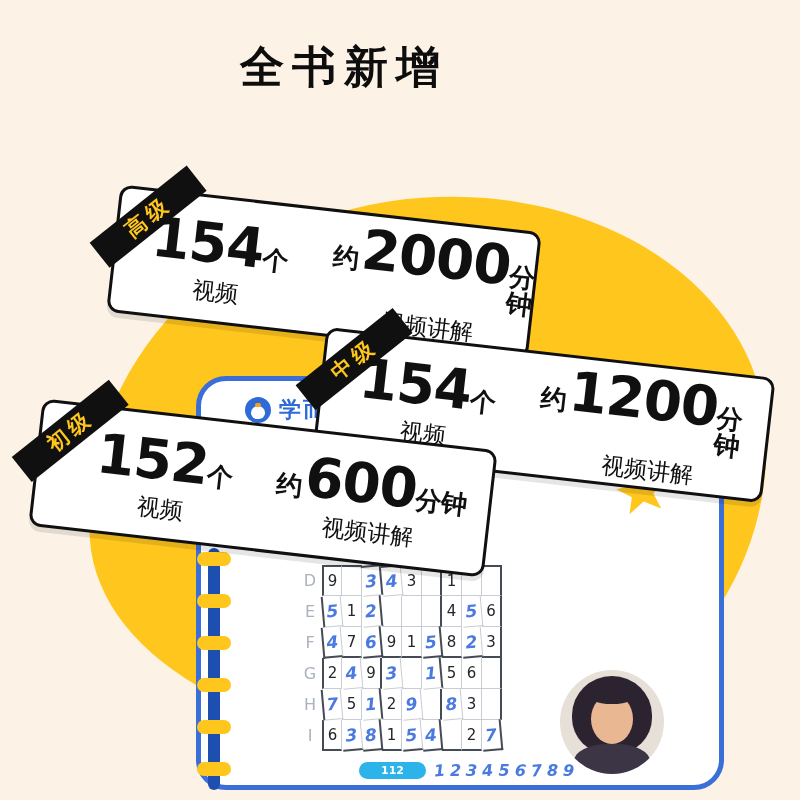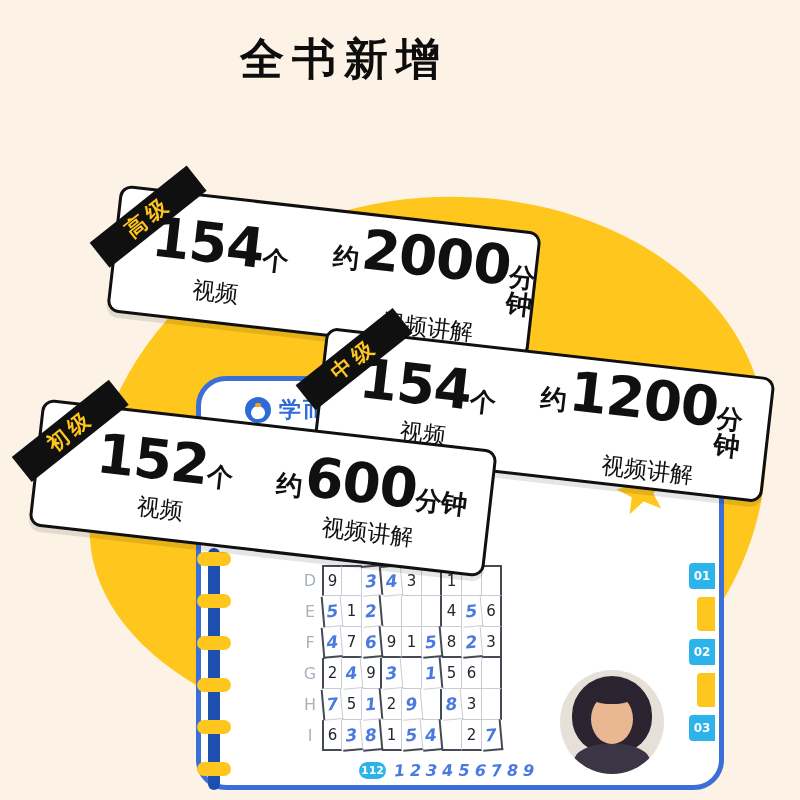--- a/index.html
+++ b/index.html
@@ -1,21 +1,21 @@
 <!DOCTYPE html>
 <html><head>
 <meta charset="utf-8">
 <style>
   html,body{margin:0;padding:0;}
   body{width:800px;height:800px;overflow:hidden;background:#fcf3e6;
        font-family:"DejaVu Sans","Liberation Sans",sans-serif;}
   .stage{position:relative;width:800px;height:800px;overflow:hidden;}
 
   
-  .title-wrap{position:absolute;top:30px;left:0;width:688px;text-align:center;z-index:6;}
+  .title-wrap{position:absolute;top:38px;left:0;width:688px;text-align:center;z-index:6;}
   .t1{font-size:44px;font-weight:bold;color:#0d0d0d;letter-spacing:8px;}
   .t2{font-size:55px;font-weight:bold;color:#0d0d0d;letter-spacing:3px;margin-top:12px;
       -webkit-text-stroke:1.3px #0d0d0d;}
 
   
   .blob{position:absolute;left:86px;top:198px;width:682px;height:548px;background:#ffc61e;
         border-radius:52% 48% 44% 56% / 58% 46% 54% 42%;transform:rotate(-4deg);z-index:1;}
 
   
   .tablet{position:absolute;left:196px;top:376px;width:528px;height:414px;background:#fff;
@@ -35,21 +35,21 @@
                background:#fff;}
   .cell{display:flex;align-items:center;justify-content:center;box-sizing:border-box;font-size:15px;color:#23262b;}
   .cell.hand{color:#4a7ae0;font-style:italic;font-weight:bold;font-size:17px;}
 
   .bookmarks{position:absolute;right:4px;top:182px;display:flex;flex-direction:column;align-items:flex-end;gap:8px;}
   .bm-num{width:26px;height:26px;background:#2bb3ea;color:#fff;font-size:12px;font-weight:bold;
           display:flex;align-items:center;justify-content:center;border-radius:4px 0 0 4px;}
   .bm-yellow{width:18px;height:34px;background:#ffc61e;border-radius:4px 0 0 4px;}
 
   .answer-strip{position:absolute;left:158px;top:380px;display:flex;align-items:center;gap:8px;}
-  .strip-badge{background:#2bb3ea;color:#fff;font-size:11px;font-weight:bold;padding:2px 2px;border-radius:9px;}
+  .strip-badge{background:#2bb3ea;color:#fff;font-size:11px;font-weight:bold;padding:2px 22px;border-radius:9px;}
   .answer-digits{display:flex;gap:5px;color:#4a7ae0;font-style:italic;font-weight:bold;font-size:16px;}
 
   .photo{position:absolute;left:359px;top:289px;width:104px;height:104px;border-radius:50%;
          overflow:hidden;background:#e6e0d8;}
   .photo .hair{position:absolute;top:6px;left:12px;width:80px;height:78px;background:#2b2430;
                border-radius:50% 50% 46% 46%;}
   .photo .face{position:absolute;top:24px;left:31px;width:42px;height:50px;background:#e9b893;border-radius:50%;}
   .photo .bangs{position:absolute;top:12px;left:24px;width:56px;height:22px;background:#2b2430;border-radius:50%;}
   .photo .body{position:absolute;bottom:-8px;left:14px;width:76px;height:38px;background:#3c3546;
                border-radius:45% 45% 0 0;}
@@ -159,27 +159,20 @@
         <div class="cell hand" style="border-right: 1px solid rgb(201, 204, 212); border-bottom: 2px solid rgb(69, 75, 85); transform: rotate(-5deg);">3</div>
         <div class="cell hand" style="border-right: 2px solid rgb(69, 75, 85); border-bottom: 2px solid rgb(69, 75, 85); transform: rotate(-5deg);">8</div>
         <div class="cell" style="border-right: 1px solid rgb(201, 204, 212); border-bottom: 2px solid rgb(69, 75, 85);">1</div>
         <div class="cell hand" style="border-right: 1px solid rgb(201, 204, 212); border-bottom: 2px solid rgb(69, 75, 85); transform: rotate(-5deg);">5</div>
         <div class="cell hand" style="border-right: 2px solid rgb(69, 75, 85); border-bottom: 2px solid rgb(69, 75, 85); transform: rotate(-5deg);">4</div>
         <div class="cell" style="border-right: 1px solid rgb(201, 204, 212); border-bottom: 2px solid rgb(69, 75, 85);"></div>
         <div class="cell" style="border-right: 1px solid rgb(201, 204, 212); border-bottom: 2px solid rgb(69, 75, 85);">2</div>
         <div class="cell hand" style="border-right: 2px solid rgb(69, 75, 85); border-bottom: 2px solid rgb(69, 75, 85); transform: rotate(-5deg);">7</div>
       </div>
 
-    <div class="bookmarks">
-        <div class="bm-num">01</div>
-        <div class="bm-yellow"></div>
-        <div class="bm-num">02</div>
-        <div class="bm-yellow"></div>
-        <div class="bm-num">03</div>
-      </div>
 
     <div class="answer-strip">
       <div class="strip-badge">112</div>
       <div class="answer-digits">
           <span style="transform: rotate(-5deg);">1</span>
           <span style="transform: rotate(0deg);">2</span>
           <span style="transform: rotate(5deg);">3</span>
           <span style="transform: rotate(-5deg);">4</span>
           <span style="transform: rotate(0deg);">5</span>
           <span style="transform: rotate(5deg);">6</span>

